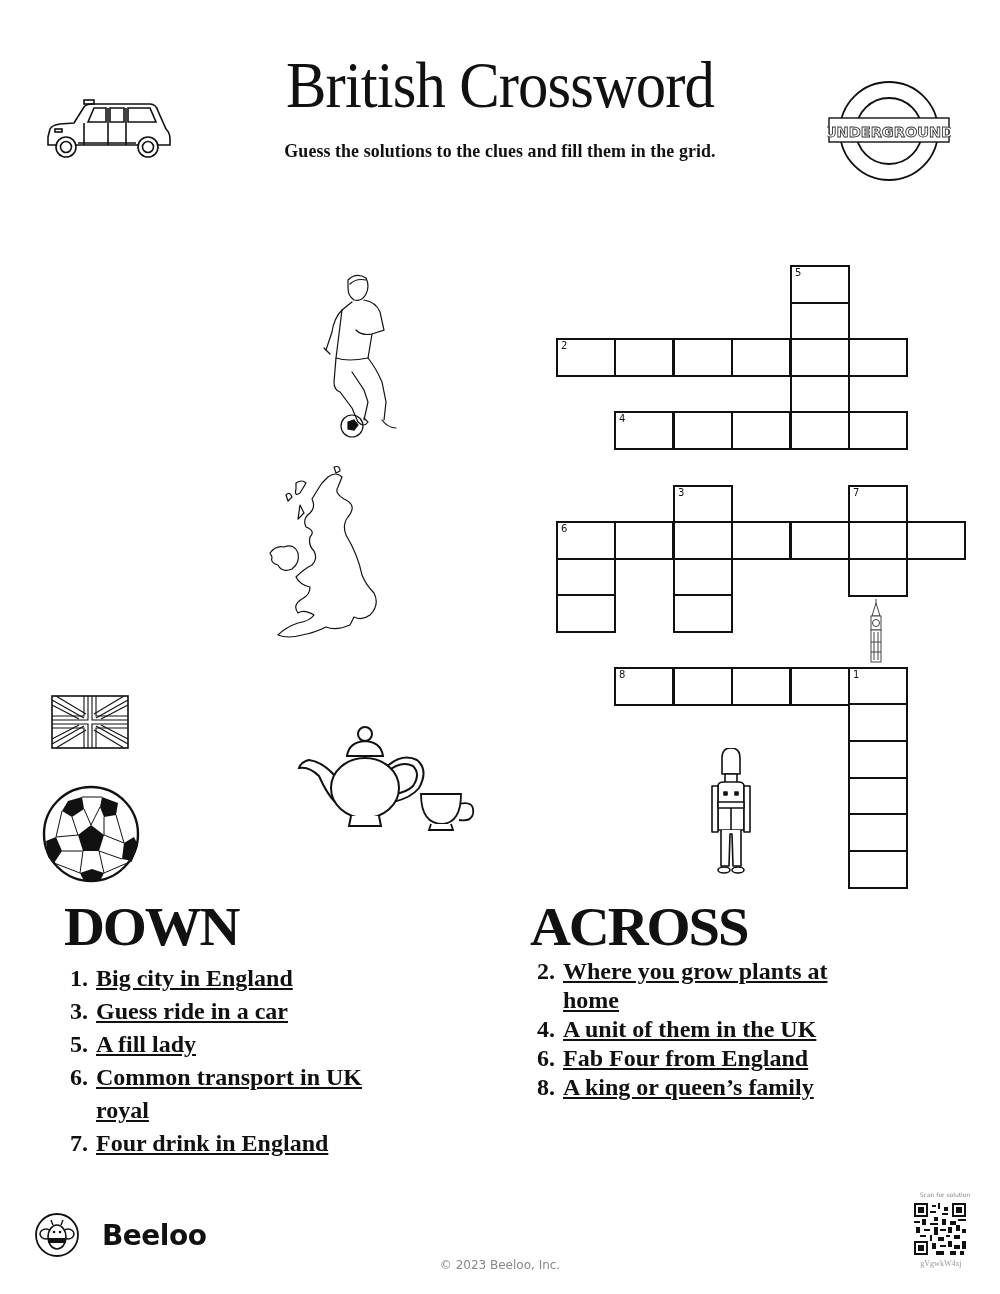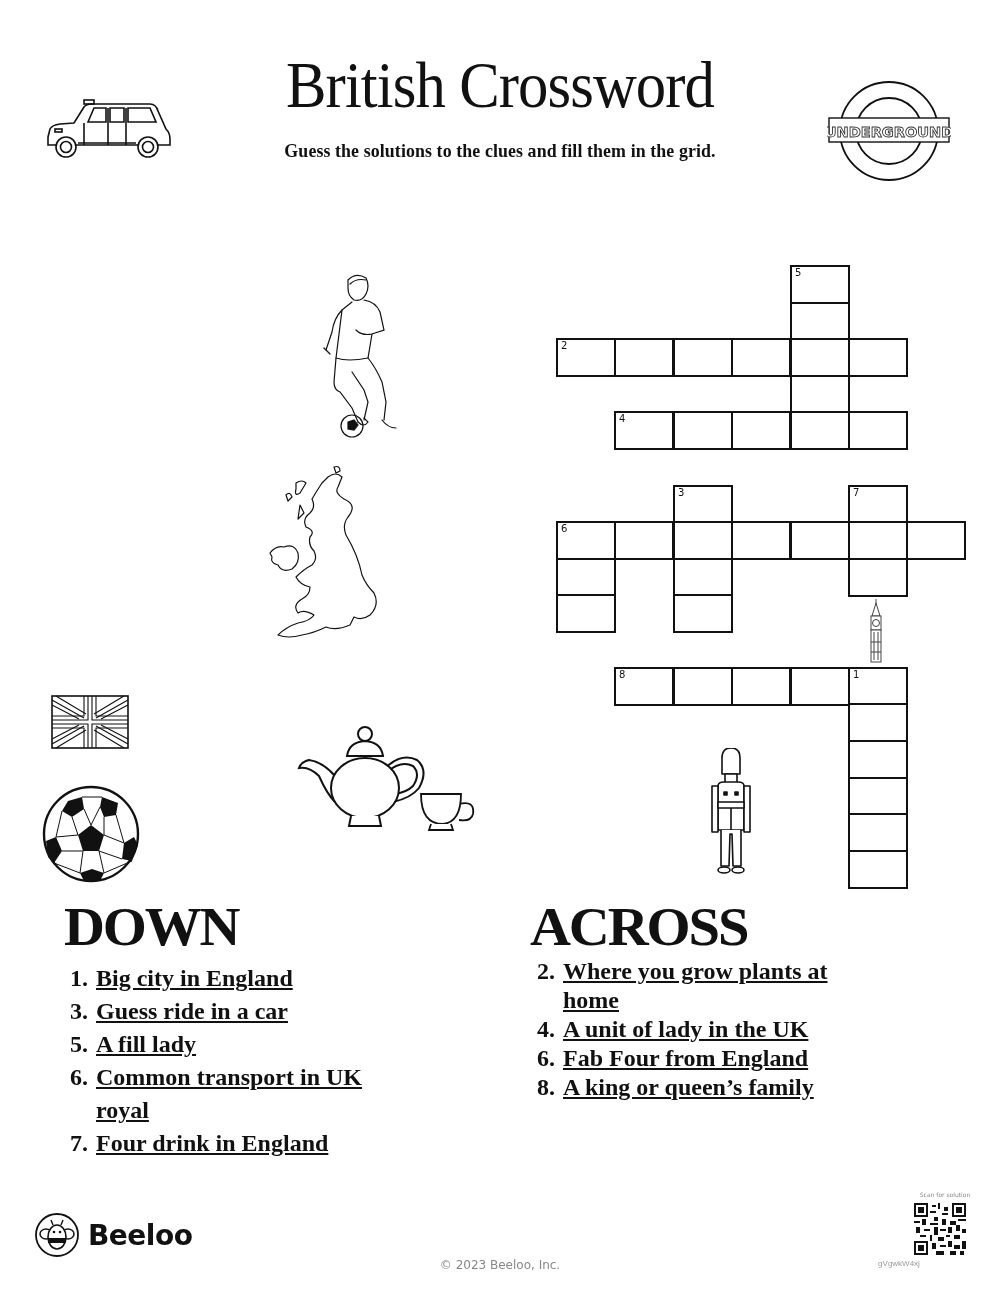--- a/index.html
+++ b/index.html
@@ -8,26 +8,26 @@
   .title { left: 0; width: 1000px; top: 52px; text-align: center; font-family: "Liberation Serif", serif; font-size: 66px; letter-spacing: -1px; font-weight: 400; transform: scaleX(0.92); line-height: 1; }
   .subtitle { left: 0; width: 1000px; top: 140px; text-align: center; font-family: "Liberation Serif", serif; font-size: 19px; font-weight: 700; letter-spacing: 0.1px; transform: scaleX(0.94); }
   .cell { position: absolute; box-sizing: border-box; border: 2px solid #111; background: #fff; }
   .cell .num { position: absolute; left: 3px; top: 1px; font-family: "DejaVu Sans", sans-serif; font-size: 10px; color: #111; line-height: 1; }
   .heading { font-family: "Liberation Serif", serif; font-size: 54px; font-weight: 700; letter-spacing: -2px; line-height: 1; transform: scaleX(1.05); transform-origin: left; }
   .clues { list-style: none; margin: 0; padding: 0; font-family: "Liberation Serif", serif; font-weight: 700; font-size: 24px; line-height: 33px; }
   .clues.across { line-height: 29px; }
   .clue { display: flex; }
   .clue .n { flex: none; width: 26px; }
   .clue .t { flex: 1; text-decoration: underline; }
-  .footer-logo { left: 34px; top: 1212px; display: flex; align-items: center; gap: 8px; justify-content: flex-end; }
+  .footer-logo { left: 34px; top: 1212px; display: flex; align-items: center; gap: 22px; justify-content: flex-end; }
   .footer-logo .brand { font-family: "DejaVu Sans", sans-serif; font-weight: 700; font-size: 28px; letter-spacing: -0.5px; }
   .copyright { left: 0; width: 1000px; top: 1258px; text-align: center; font-family: "DejaVu Sans", sans-serif; font-size: 12px; color: #888; }
   .qr-label { left: 905px; width: 80px; top: 1191px; text-align: center; font-family: "DejaVu Sans", sans-serif; font-size: 6px; color: #888; }
   .qr-code { left: 914px; top: 1203px; width: 52px; height: 52px; }
-  .qr-id { left: 859px; width: 80px; top: 1259px; text-align: center; font-family: Liberation Sans, sans-serif; font-size: 8px; color: #999; }
+  .qr-id { left: 901px; width: 80px; top: 1259px; text-align: center; font-family: Liberation Serif, serif; font-size: 8px; color: #999; }
   svg { display: block; }
 </style>
 </head>
 <body>
 
 <div class="abs title">British Crossword</div>
 <div class="abs subtitle">Guess the solutions to the clues and fill them in the grid.</div>
 
 <div class="abs" style="left:44px;top:99px;">
   <svg width="132" height="60" viewBox="0 0 132 60" fill="none" stroke="#111" stroke-width="1.6">
@@ -260,21 +260,21 @@
 </ul>
 
 <div class="abs heading" style="left:530px;top:900px;">ACROSS</div>
 <ul class="abs clues across" style="left:537px;top:957px;width:310px;">
   <li class="clue">
       <span class="n">2.</span>
       <span class="t">Where you grow plants at home</span>
     </li>
   <li class="clue">
       <span class="n">4.</span>
-      <span class="t">A unit of lady in the UK</span>
+      <span class="t">A unit of them in the UK</span>
     </li>
   <li class="clue">
       <span class="n">6.</span>
       <span class="t">Fab Four from England</span>
     </li>
   <li class="clue">
       <span class="n">8.</span>
       <span class="t">A king or queen’s family</span>
     </li>
 </ul>

